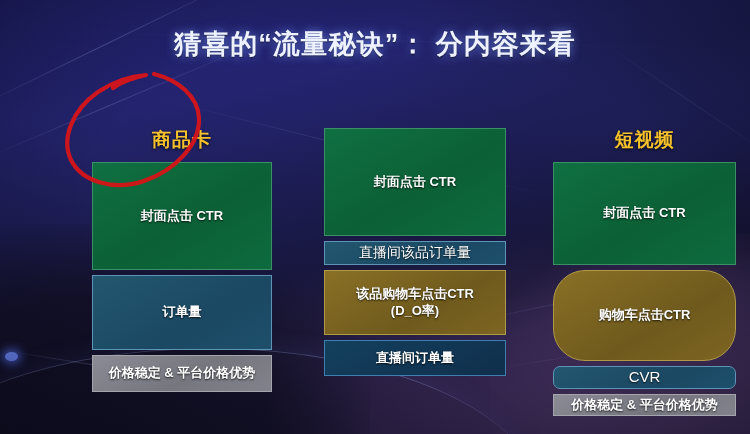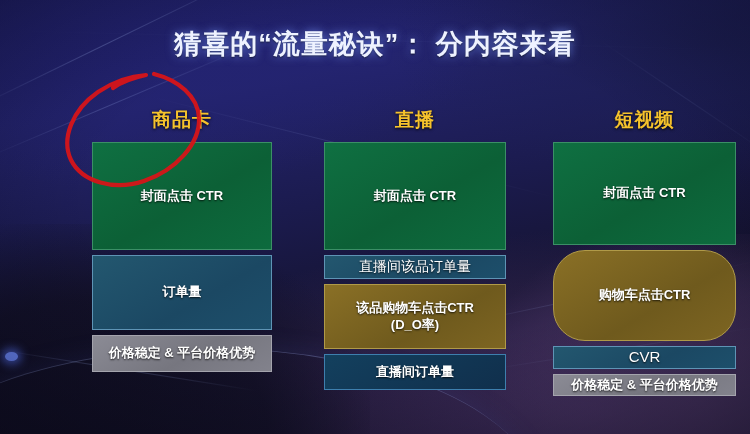--- a/index.html
+++ b/index.html
@@ -90,21 +90,21 @@
     width: 750px;
     text-align: center;
     font-size: 27px;
     font-weight: bold;
     letter-spacing: 1px;
     color: #eef2ff;
     text-shadow: 0 0 10px rgba(120,150,255,0.75), 0 1px 2px rgba(0,0,0,0.75);
     white-space: nowrap;
   }
   
-  .column { position: absolute; top: 108px; padding-left: 40px; }
+  .column { position: absolute; top: 128px; padding-left: 40px; }
   .col-head {
     text-align: center;
     font-size: 19px;
     font-weight: bold;
     color: #f5c22c;
     letter-spacing: 1px;
     text-shadow: 0 1px 3px rgba(0,0,0,0.85);
     margin-bottom: 10px;
     height: 24px;
     line-height: 24px;
@@ -182,35 +182,34 @@
   <div class="title">猜喜的“流量秘诀”： 分内容来看</div>
 
   <div class="column" style="left:52px; width:180px;">
     <div class="col-head">商品卡</div>
     <div class="box green" style="height:108px;">封面点击 CTR</div>
     <div class="box blue" style="height:75px;">订单量</div>
     <div class="box gray" style="height:37px;">价格稳定 &amp; 平台价格优势</div>
   </div>
 
   <div class="column" style="left:284px; width:182px;">
-    <div class="col-head">直播</div>
     <div class="box green" style="height:108px;">封面点击 CTR</div>
     <div class="box blue plain" style="height:24px; font-size:14px;">直播间该品订单量</div>
     <div class="box olive" style="height:65px; flex-direction:column;">
       <span class="sub">该品购物车点击CTR</span>
       <span class="sub">(D_O率)</span>
     </div>
     <div class="box blue-dark" style="height:36px; font-size:13px;">直播间订单量</div>
   </div>
 
   <div class="column" style="left:513px; width:183px;">
     <div class="col-head">短视频</div>
     <div class="box green" style="height:103px;">封面点击 CTR</div>
     <div class="box olive" style="height:91px;border-radius:32px;">购物车点击CTR</div>
-    <div class="box blue plain" style="height:23px; font-size:15px;">CVR</div>
+    <div class="box blue plain" style="height:23px; font-size:15px;border-radius:7px;">CVR</div>
     <div class="box gray" style="height:22px;">价格稳定 &amp; 平台价格优势</div>
   </div>
 
   <svg class="annot" viewBox="0 0 160 130">
     <path d="M 96 12 C 120 18 140 34 141 56 C 142 82 118 108 86 119
              C 56 129 24 120 13 98 C 3 77 14 48 40 30
              C 55 20 72 14 88 13 C 74 16 62 21 55 26" fill="none" stroke="#d81418" stroke-width="4.2" stroke-linecap="round" stroke-linejoin="round" opacity="0.94"></path>
   </svg>
 
 </div>

